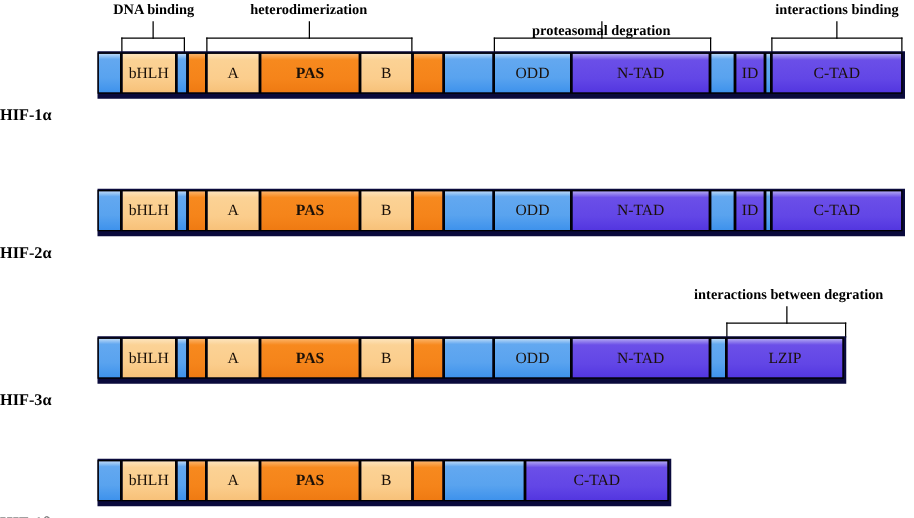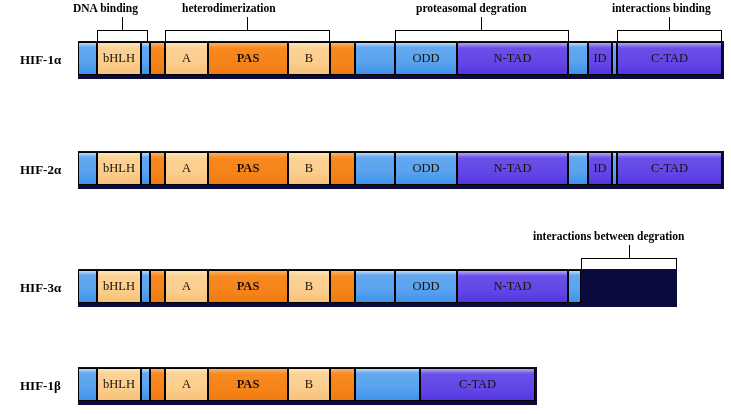--- a/index.html
+++ b/index.html
@@ -24,28 +24,29 @@
 
   
   .protein-row {
     position: absolute;
     left: 0;
     width: 731px;
   }
 
   .row-label {
     position: absolute;
-    left: 20px;
+    left: 0;
     width: 70px;
     text-align: left;
     font-weight: bold;
     font-size: 13px;
     color: #000;
     font-family: "Liberation Serif", "DejaVu Serif", serif;
     white-space: nowrap;
+    margin-top: 32px;
   }
 
   
   .bar {
     position: absolute;
     height: 38px;
     background: #0a0a3c;
     box-sizing: border-box;
   }
 
@@ -90,20 +91,21 @@
   
   .annot {
     position: absolute;
   }
   .annot-label {
     position: absolute;
     font-size: 11.5px;
     font-weight: bold;
     color: #000;
     white-space: nowrap;
+    text-align: center;
     font-family: "Liberation Serif", "DejaVu Serif", serif;
   }
   .bracket {
     position: absolute;
     border-left: 1.4px solid #000;
     border-right: 1.4px solid #000;
     border-top: 1.4px solid #000;
     box-sizing: border-box;
   }
   .stem {
@@ -125,21 +127,21 @@
       <div class="bracket" style="left:97px; top:30px; width:51px; height:12px;"></div>
     </div>
 
     <div class="annot">
       <div class="annot-label" style="left:182px; top:2px; width:130px;">heterodimerization</div>
       <div class="stem" style="left:247px; top:17px; height:14px;"></div>
       <div class="bracket" style="left:165px; top:30px; width:165px; height:12px;"></div>
     </div>
 
     <div class="annot">
-      <div class="annot-label" style="left:416px; top:2px; width:130px;">proteasomal degration</div>
+      <div class="annot-label" style="left:416px; top:19px; width:130px;">proteasomal degration</div>
       <div class="stem" style="left:481px; top:17px; height:14px;"></div>
       <div class="bracket" style="left:395px; top:30px; width:174px; height:12px;"></div>
     </div>
 
     <div class="annot">
       <div class="annot-label" style="left:612px; top:2px; width:115px;">interactions binding</div>
       <div class="stem" style="left:669px; top:17px; height:14px;"></div>
       <div class="bracket" style="left:617px; top:30px; width:105px; height:12px;"></div>
     </div>
 
@@ -202,20 +204,21 @@
       <div class="seg fill-lightblue" style="left:63px;  width:9px;"></div>
       <div class="seg fill-orange" style="left:72px;  width:15px;"></div>
       <div class="seg fill-tan" style="left:87px;  width:43px;">A</div>
       <div class="seg fill-orange" style="left:130px; width:80px;">PAS</div>
       <div class="seg fill-tan" style="left:210px; width:42px;">B</div>
       <div class="seg fill-orange" style="left:252px; width:25px;"></div>
       <div class="seg fill-lightblue" style="left:277px; width:40px;"></div>
       <div class="seg fill-lightblue" style="left:317px; width:62px;">ODD</div>
       <div class="seg fill-purple" style="left:379px; width:111px;">N-TAD</div>
       <div class="seg fill-lightblue" style="left:490px; width:13px;"></div>
+      <div class="seg fill-purple" style="left:503px; width:94px;">LZIP</div>
     </div>
   </div>
 
   <div class="protein-row" style="top:356px;height:58px;">
     <div class="row-label" style="top:22px;">HIF-1β</div>
 
     <div class="bar" style="left:78px; top:11px; width:459px;">
       <div class="seg fill-lightblue" style="left:0px;   width:19px;"></div>
       <div class="seg fill-tan" style="left:19px;  width:44px;">bHLH</div>
       <div class="seg fill-lightblue" style="left:63px;  width:9px;"></div>

